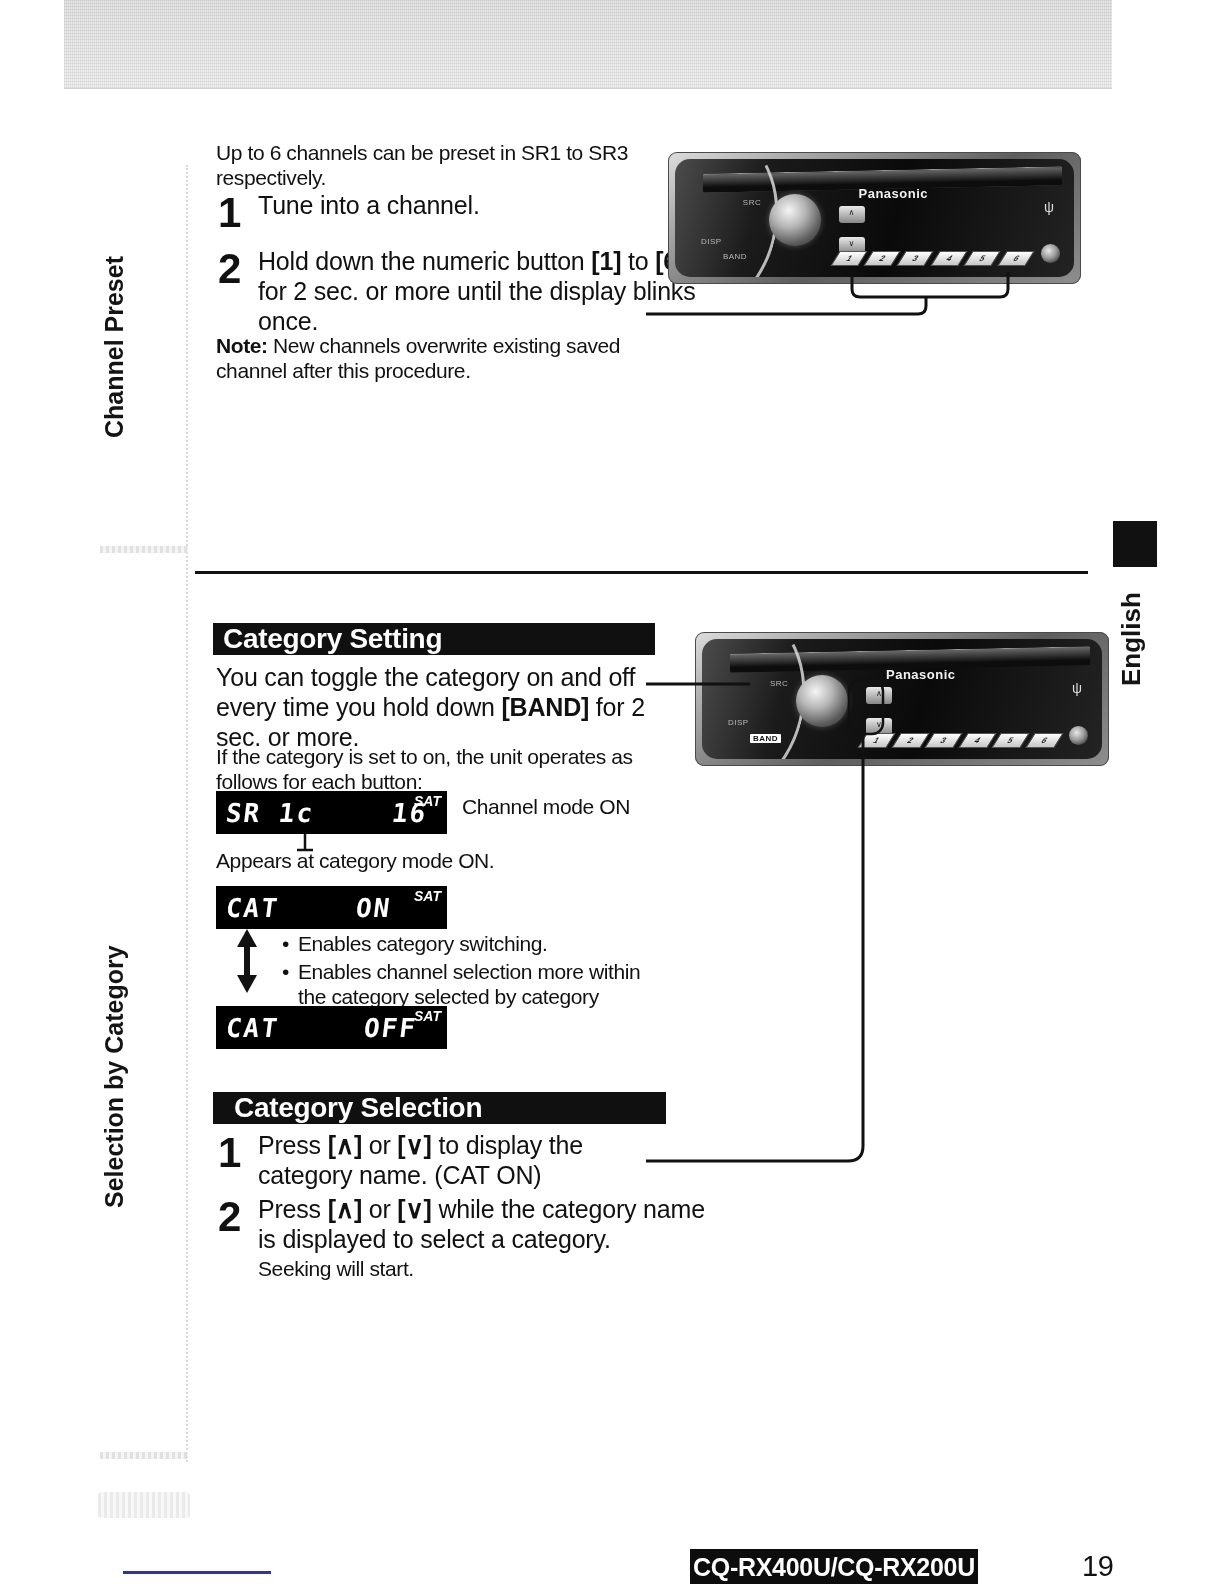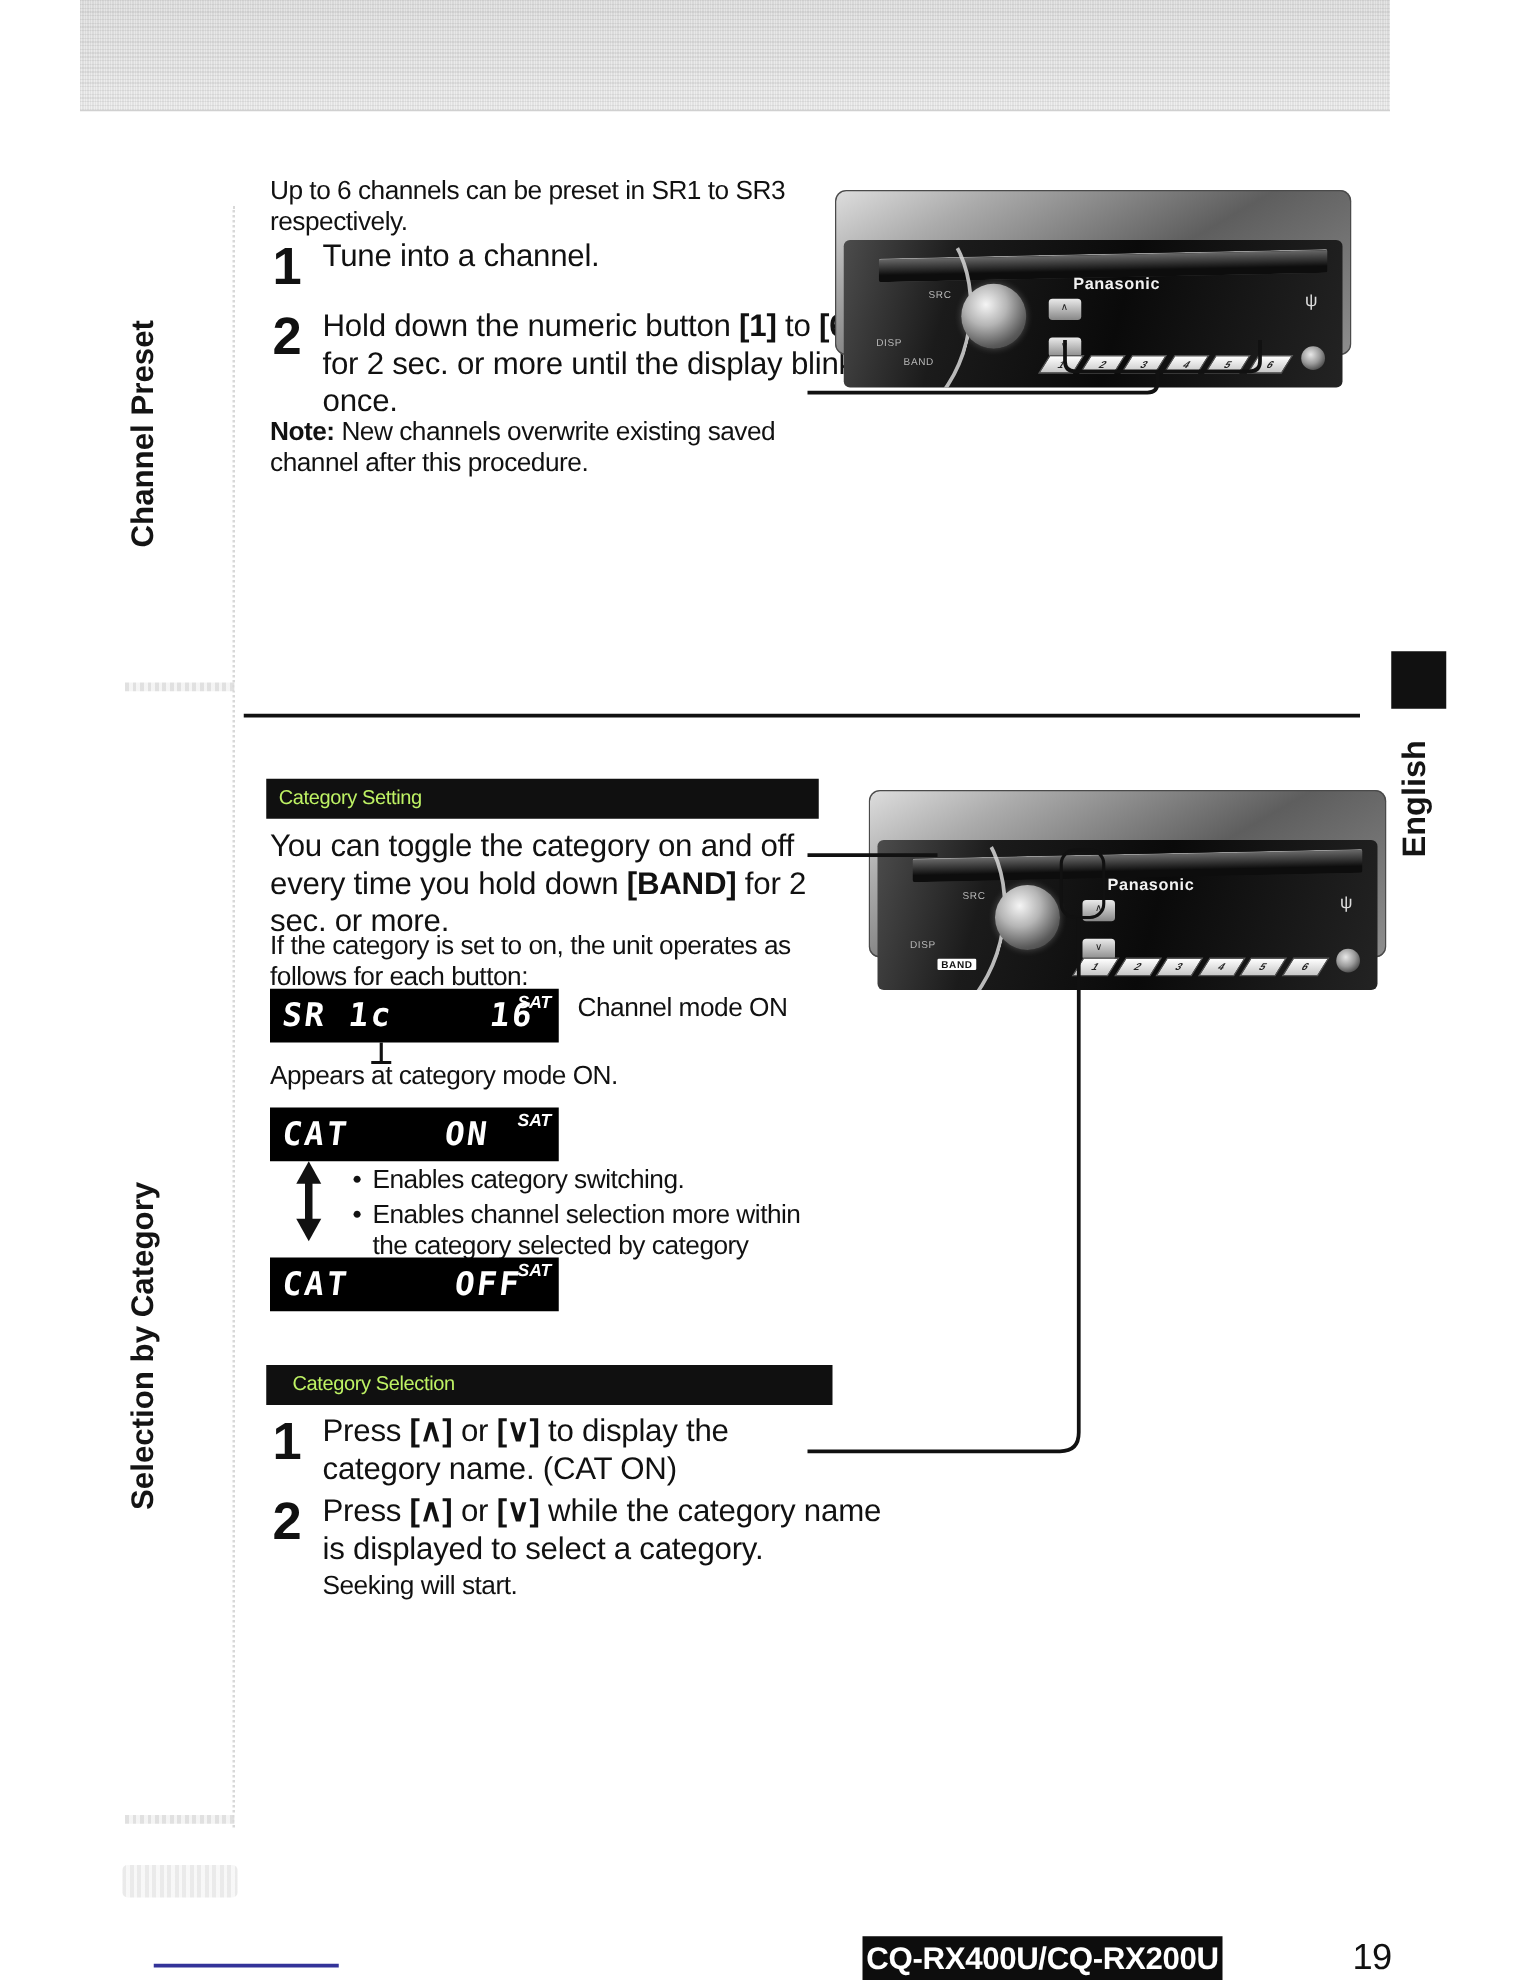--- a/index.html
+++ b/index.html
@@ -26,42 +26,42 @@
     font-weight:bold;white-space:nowrap;color:#141414;}
   .tab1{left:100px;top:238px;height:200px;font-size:25px;}
   .tab2{left:100px;top:916px;height:292px;font-size:25px;}
   .lang{left:1116px;top:576px;height:110px;font-size:26px;}
   .black-square{left:1113px;top:521px;width:44px;height:46px;background:#111;}
 
   
   .small{font-size:21px;line-height:25px;letter-spacing:-0.4px;}
   .bodytext{font-size:25px;line-height:30px;letter-spacing:-0.2px;}
   .step-num{font-size:42px;font-weight:bold;line-height:1;letter-spacing:-1px;}
-  .section-bar{background:#101010;color:#bef264;font-weight:normal;font-size:16px;
+  .section-bar{background:#101010;color:#ffffff;font-weight:bold;font-size:28px;
     line-height:32px;padding-left:10px;letter-spacing:-0.3px;}
   b{font-weight:bold;}
 
   
   .lcd{position:absolute;width:231px;height:43px;background:#000;color:#fff;}
   .lcd-main{position:absolute;left:10px;top:7px;font-family:"DejaVu Sans Mono",monospace;
     font-weight:bold;font-size:26px;transform:skewX(-7deg);letter-spacing:2px;white-space:pre;}
   .lcd-right{position:absolute;top:7px;font-family:"DejaVu Sans Mono",monospace;
     font-weight:bold;font-size:26px;transform:skewX(-7deg);letter-spacing:2px;}
   .r-sr{right:20px;} .r-on{right:56px;} .r-off{right:30px;}
   .lcd-sat{position:absolute;top:2px;right:6px;font-size:14px;font-style:italic;font-weight:bold;}
 
   .bullet{display:flex;margin-bottom:3px;}
   .bullet .dot{margin-right:9px;}
 
   
   .unit{position:absolute;border-radius:9px;padding:7px;
     background:linear-gradient(150deg,#dedede 0%,#ababab 20%,#5e5e5e 55%,#8e8e8e 100%);
     box-shadow:inset 0 0 0 1px #4a4a4a;}
-  .face{position:relative;width:100%;height:100%;border-radius:5px;overflow:hidden;
-    background:linear-gradient(105deg,#4c4c4c 0%,#1b1b1b 22%,#0a0a0a 55%,#232323 100%);margin-top:33px;}
+  .face{position:relative;width:100%;height:100%;border-radius:15px;overflow:hidden;
+    background:linear-gradient(105deg,#4c4c4c 0%,#1b1b1b 22%,#0a0a0a 55%,#232323 100%);}
   .slot{position:absolute;left:7%;right:3%;top:9%;height:15%;border-top:1px solid #999;
     background:linear-gradient(#666,#0d0d0d 70%);border-radius:2px;transform:skewY(-1.2deg);}
   .brand{position:absolute;left:46%;top:23%;color:#f2f2f2;font-weight:bold;font-size:13px;letter-spacing:.5px;}
   .swoosh{position:absolute;left:-14%;top:-30%;width:38%;height:160%;border:3px solid transparent;
     border-right-color:rgba(215,215,215,.85);border-radius:50%;transform:rotate(14deg);}
   .knob{position:absolute;left:23.5%;top:30%;width:52px;height:52px;border-radius:50%;
     background:radial-gradient(circle at 38% 32%,#f5f5f5,#b5b5b5 35%,#5a5a5a 70%,#2e2e2e);
     box-shadow:0 0 6px rgba(255,255,255,.25);}
   .lbl{position:absolute;color:#b9b9b9;font-size:8px;letter-spacing:.5px;}
   .lbl-src{left:17%;top:33%;} .lbl-disp{left:6.5%;top:66%;} .lbl-band{left:12%;top:79%;}

